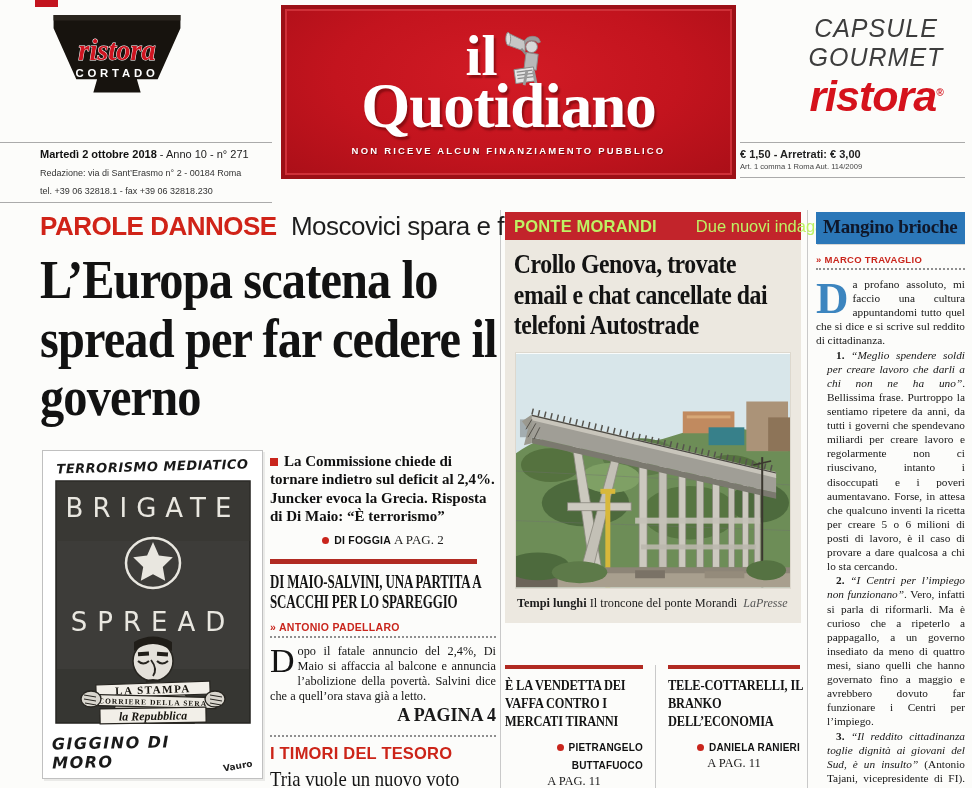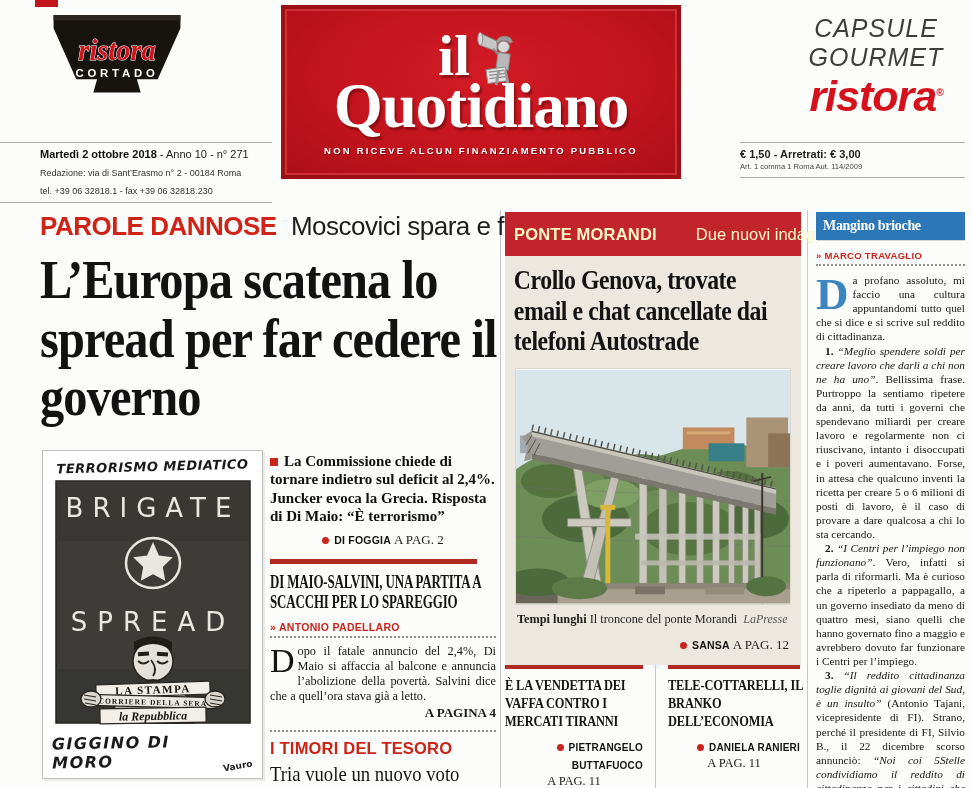--- a/index.html
+++ b/index.html
@@ -9,21 +9,21 @@
 
   
   .corner-mark{position:absolute;left:35px;top:0;width:23px;height:7px;background:#c3141e;}
   .capsule-logo{position:absolute;left:46px;top:8px;}
   .date-block{position:absolute;left:0;top:142px;width:272px;padding:5px 0 6px 40px;
               border-top:1px solid #aaa;border-bottom:1px solid #aaa;box-sizing:border-box;}
   .date-line{font-size:11px;color:#222;}
   .date-line b{font-weight:700;color:#111;}
   .small-line{font-size:9px;color:#333;margin-top:8px;}
 
-  .masthead{position:absolute;left:281px;top:5px;width:400px;height:174px;box-sizing:border-box;
+  .masthead{position:absolute;left:281px;top:5px;width:455px;height:174px;box-sizing:border-box;
             background:radial-gradient(ellipse at 50% 40%, #d21b25 0%, #c3141e 55%, #ab0f18 100%);
             border:4px solid #9c1016;box-shadow:inset 0 0 0 2px #cf3038;
             display:flex;flex-direction:column;align-items:center;justify-content:center;color:#fff;}
   .mh-line{font-family:"Liberation Serif",serif;font-weight:700;line-height:.95;
            text-shadow:2px 3px 2px rgba(70,0,0,.45);display:flex;align-items:flex-end;}
   .mh-line1{font-size:58px;}
   .mh-line2{font-size:63px;margin-top:-6px;letter-spacing:-1px;}
   .mh-man{margin:0 4px -4px 6px;}
   .mh-tagline{font-size:9.5px;font-weight:700;letter-spacing:2.2px;margin-top:9px;
               text-shadow:1px 1px 0 rgba(70,0,0,.5);}
@@ -70,29 +70,29 @@
   .by-page{font-family:"Liberation Serif",serif;font-size:13px;color:#222;margin-left:3px;}
   .redbar{height:5px;background:#b12a22;width:207px;margin:11px 0 8px;}
   .h2{font-family:"Liberation Serif",serif;font-weight:700;font-size:18px;line-height:1.12;
       letter-spacing:-0.2px;color:#141414;width:314px;transform:scaleX(.72);}
   .pad-byline{margin-top:8px;padding-bottom:3px;border-bottom:2px dotted #8f8f8f;
               color:#c9251c;font-weight:700;font-size:10.5px;letter-spacing:.3px;}
   .pad-byline .by-n{color:#c9251c;}
   .body1{font-family:"Liberation Serif",serif;font-size:12.3px;line-height:1.22;text-align:justify;
          margin:6px 0 0;color:#141414;}
   .drop1{float:left;font-size:34px;line-height:.8;padding:3px 3px 0 0;}
-  .pageref{font-family:"Liberation Serif",serif;font-weight:700;font-size:13px;text-align:right;margin-top:1px;}
+  .pageref{font-family:"Liberation Serif",serif;font-weight:700;font-size:18px;text-align:right;margin-top:1px;}
   .dotted-sep{border-top:2px dotted #8f8f8f;margin:9px 0 7px;}
   .kicker2{color:#cc2418;font-weight:700;font-size:16.5px;letter-spacing:.2px;}
   .h3{font-family:"Liberation Serif",serif;font-size:22px;line-height:1.1;color:#151515;margin-top:4px;
       width:266px;transform:scaleX(.85);}
 
   
   .morandi{position:absolute;left:505px;top:212px;width:296px;background:#ece8e0;padding-bottom:12px;}
-  .m-kicker{background:#c2242b;color:#fef9c3;height:44px;display:flex;align-items:center;padding:0 9px;
+  .m-kicker{background:#c2242b;color:#bef264;height:28px;display:flex;align-items:center;padding:0 9px;
             font-size:16.5px;white-space:nowrap;gap:32px;}
   .mk-b{font-weight:700;letter-spacing:.2px;}
   .mk-r{margin-left:7px;font-weight:400;}
   .m-headline{font-family:"Liberation Serif",serif;font-weight:700;font-size:27px;line-height:1.13;
               letter-spacing:-0.5px;color:#131313;padding:9px 10px 11px;width:314px;transform:scaleX(.88);}
   .m-photo{display:block;margin:0 10px;background:#fff;border:1px solid #ddd8ce;}
   .m-caption{margin:7px 12px 0;font-family:"Liberation Serif",serif;font-size:12.3px;color:#1c1c1c;}
   .cap-b{font-weight:700;}
   .cap-credit{font-style:italic;font-size:12px;color:#555;margin-left:3px;}
   .m-byline{margin:8px 12px 0;text-align:right;}
@@ -104,28 +104,28 @@
   .bs-bar{height:4px;background:#b12a22;margin-bottom:7px;}
   .bs-h{font-family:"Liberation Serif",serif;font-weight:700;font-size:15.5px;line-height:1.15;
         letter-spacing:-0.2px;color:#141414;width:172px;transform:scaleX(.8);}
   .bs-byline{text-align:right;margin-top:8px;}
   .bs-byline .by-name{font-size:10px;}
   .bs-page{font-family:"Liberation Serif",serif;font-size:12.5px;text-align:center;margin-top:1px;}
 
   
   .travcol{position:absolute;left:816px;top:212px;width:149px;height:576px;overflow:hidden;}
   .trav-title-box{background:#2b77b8;padding:4px 7px 6px;box-shadow:1px 1px 0 rgba(0,0,0,.15);}
-  .trav-title{font-family:"Liberation Serif",serif;font-weight:700;font-size:14px;color:#ffffff;
+  .trav-title{font-family:"Liberation Serif",serif;font-weight:700;font-size:19px;color:#0f172a;
               letter-spacing:-0.3px;}
   .trav-byline{margin-top:10px;padding-bottom:3px;border-bottom:2px dotted #8f8f8f;
                color:#c9251c;font-weight:700;font-size:9.5px;letter-spacing:.3px;}
   .trav-body{margin-top:7px;font-family:"Liberation Serif",serif;font-size:11.3px;line-height:1.25;
              text-align:justify;color:#161616;}
   .trav-p{margin:0;}
-  .trav-p.indent{text-indent:9px;}
+  .trav-p.indent{text-indent:9px;margin-left:11px;}
   .trav-drop{float:left;font-family:"Liberation Serif",serif;font-weight:700;font-size:45px;line-height:.78;
              color:#3c85bf;padding:4px 4px 0 0;}
 </style>
 </head>
 <body>
 
 <div class="page">
 
   <div class="corner-mark"></div>
 
@@ -318,23 +318,20 @@
       <ellipse cx="22" cy="214" rx="32" ry="14" fill="#4d6a3d"></ellipse>
       <ellipse cx="64" cy="220" rx="28" ry="11" fill="#5d7a49"></ellipse>
       <ellipse cx="252" cy="218" rx="20" ry="10" fill="#557242"></ellipse>
     </svg>
 
     <div class="m-caption">
       <span class="cap-b">Tempi lunghi</span>
       <span>Il troncone del ponte Morandi</span>
       <span class="cap-credit">LaPresse</span>
     </div>
-    <div class="m-byline byline-row">
-      <span class="dot"></span><span class="by-name">SANSA</span><span class="by-page">A PAG. 12</span>
-    </div>
   </div>
 
   <div class="bottom-stories">
     <div class="bstory">
       <div class="bs-bar"></div>
       <div class="bs-h condense">È LA VENDETTA DEI VAFFA CONTRO I MERCATI TIRANNI</div>
       <div class="bs-byline">
         <span class="dot"></span><span class="by-name">PIETRANGELO BUTTAFUOCO</span>
       </div>
       <div class="bs-page">A PAG. 11</div>

